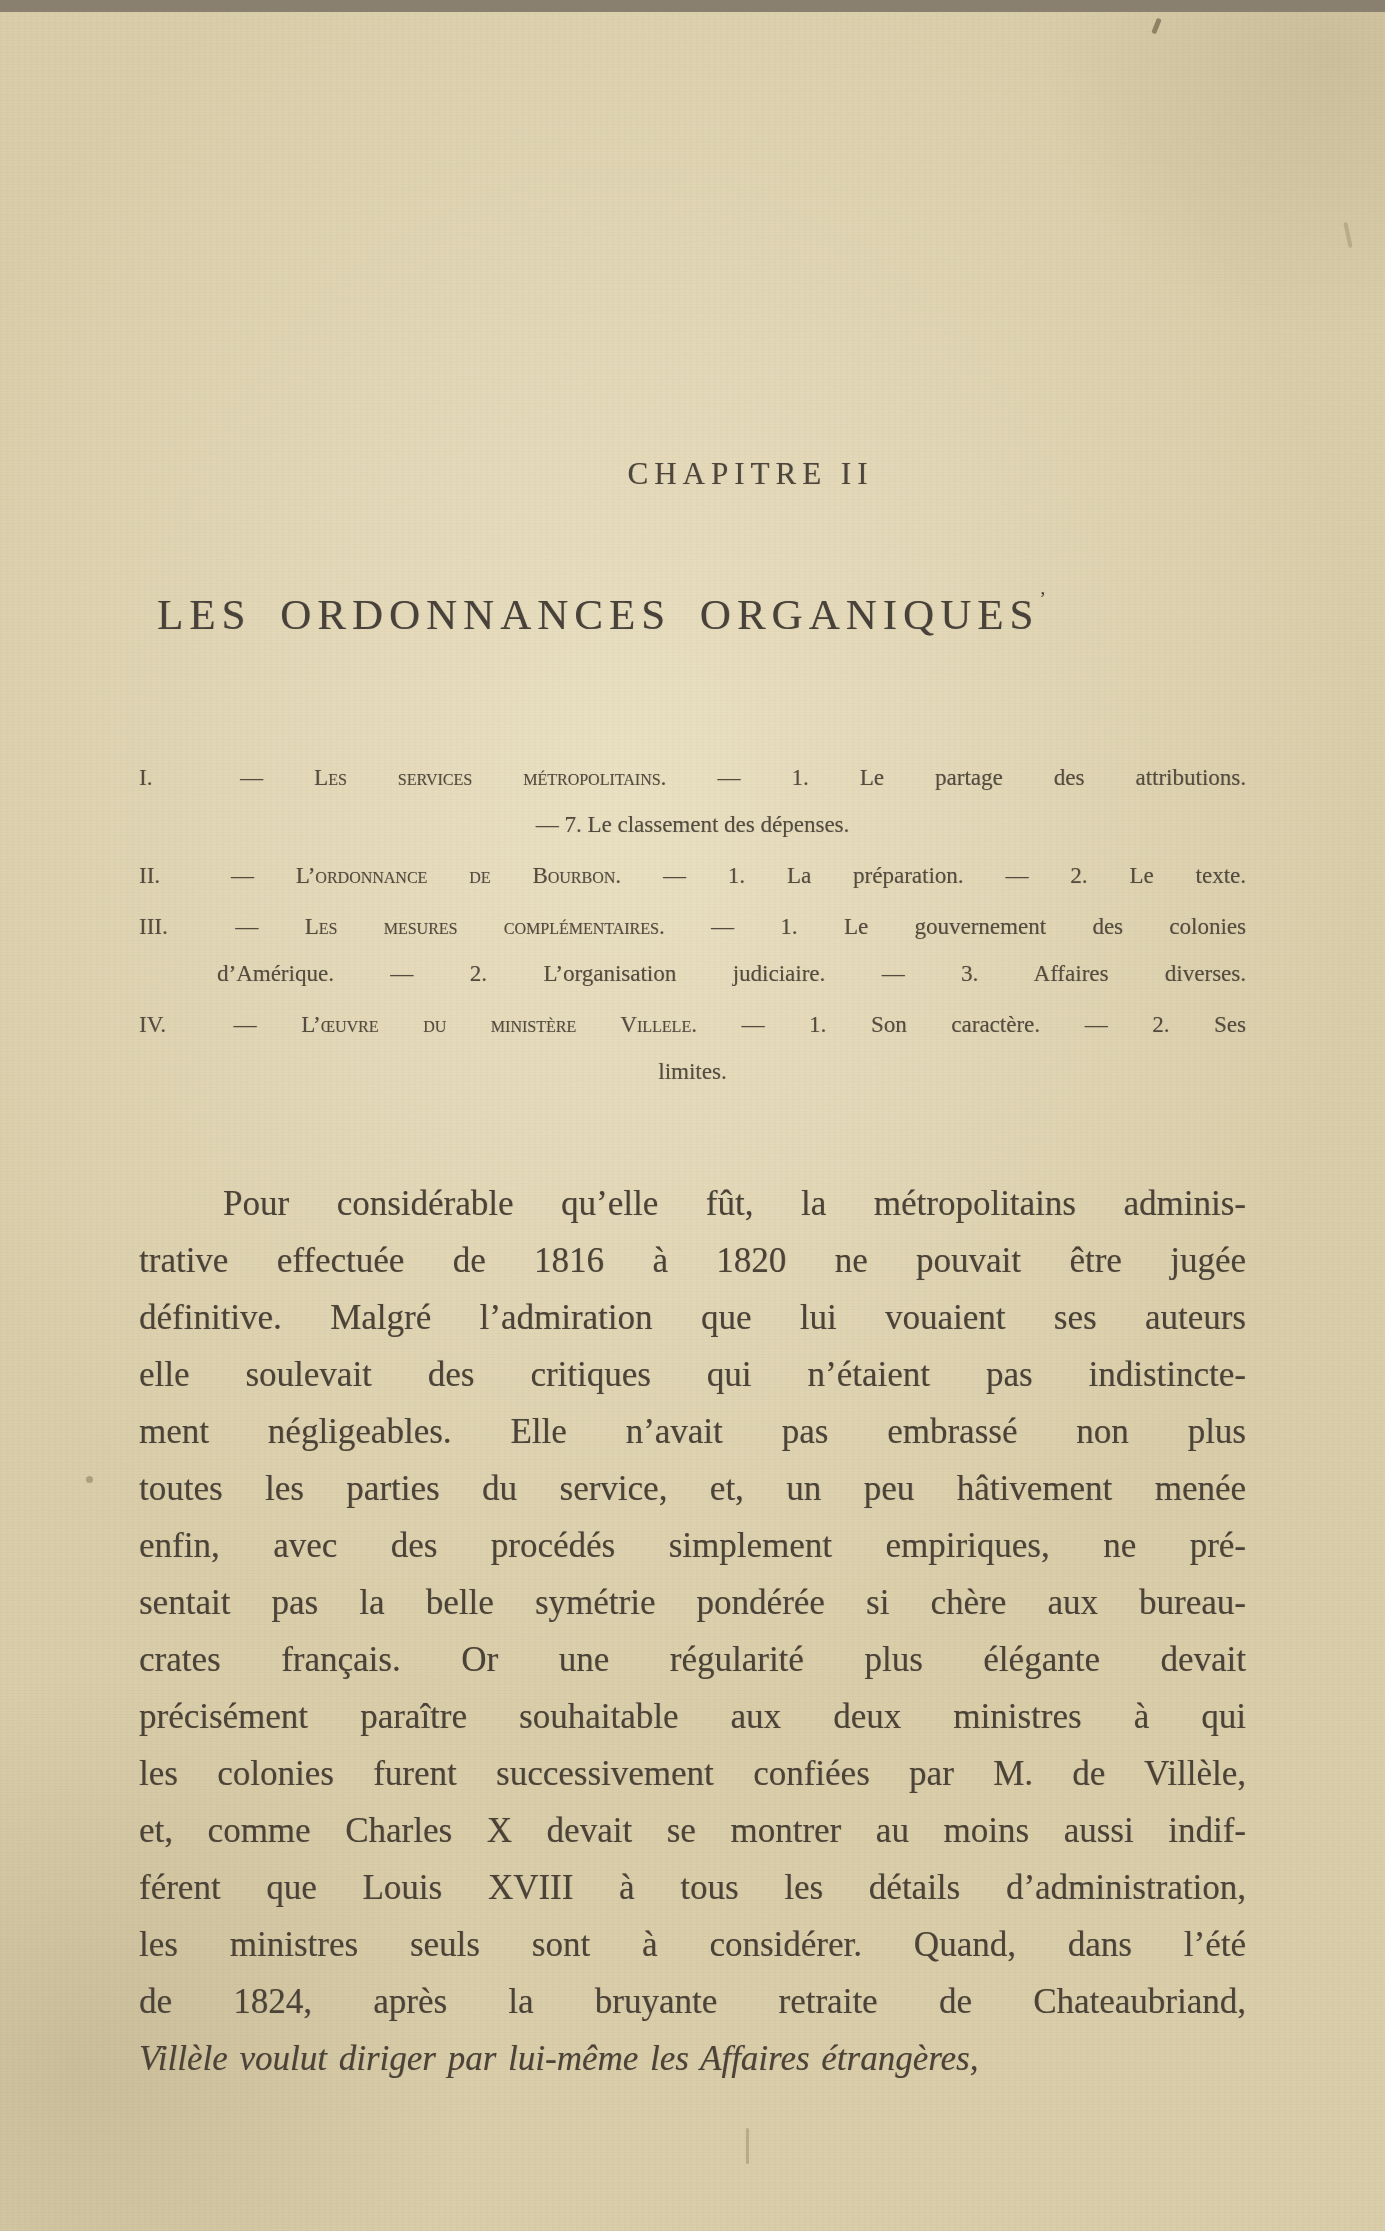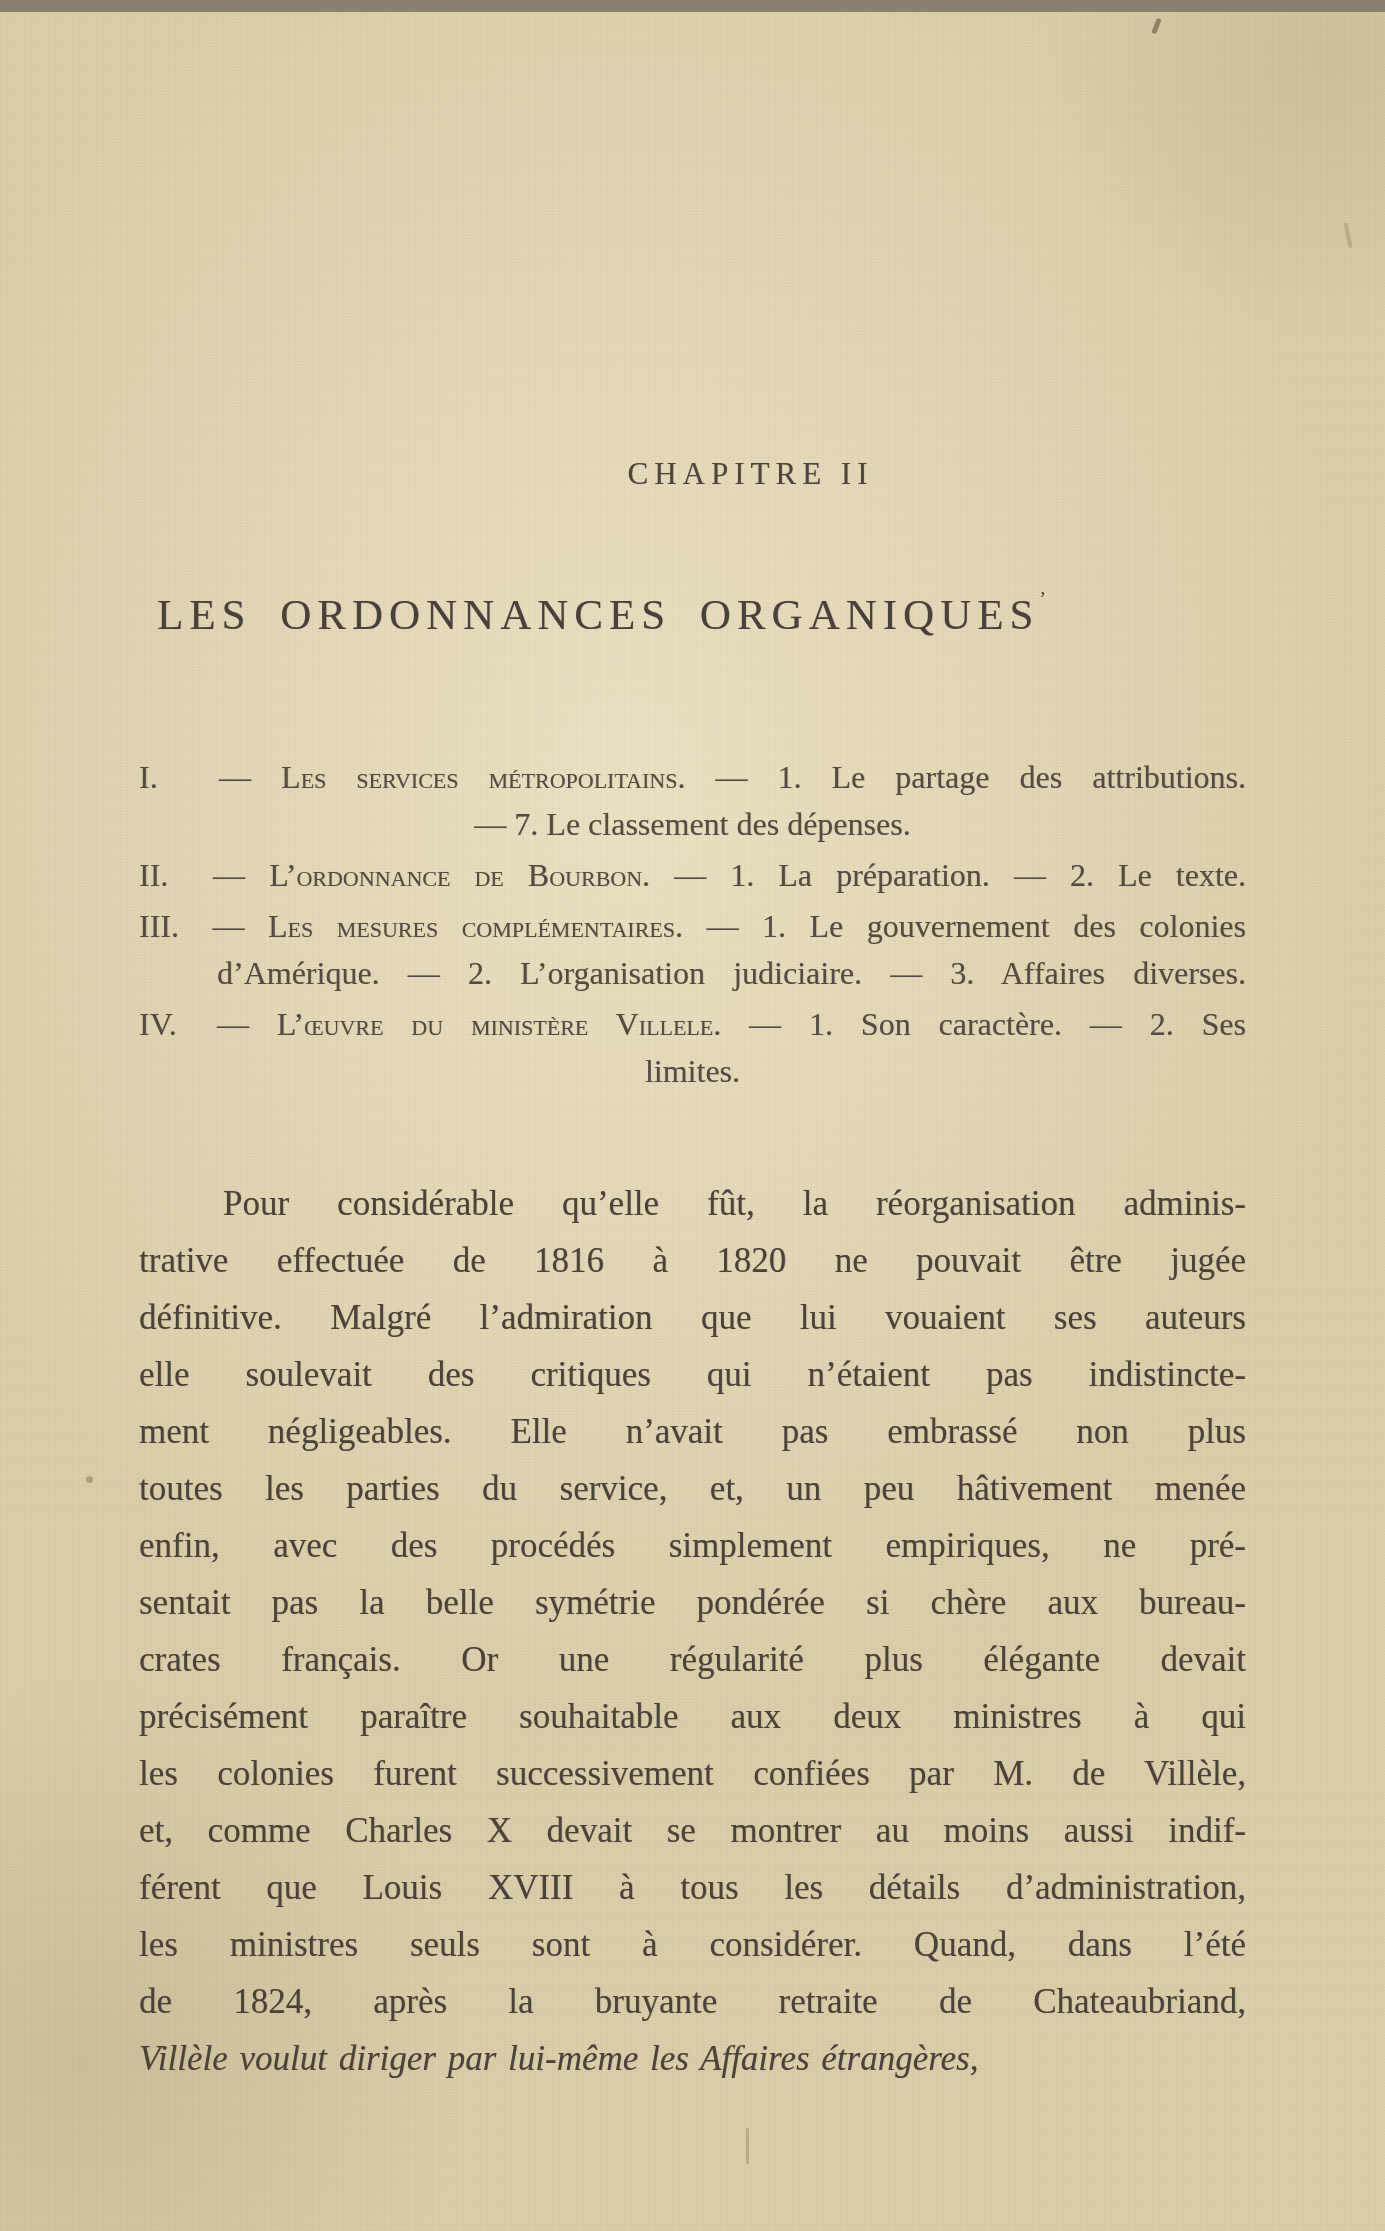--- a/index.html
+++ b/index.html
@@ -46,21 +46,21 @@
   }
   .title-sup {
     font-size: 19px;
     vertical-align: 24px;
     letter-spacing: 0;
   }
 
   .toc {
     position: absolute;
     top: 742px; left: 139px; width: 1107px;
-    font-size: 32px;
+    font-size: 23px;
     line-height: 47px;
     color: #544c3f;
   }
   .toc-item { margin-bottom: 4px; }
   .toc-line-justify { text-align: justify; text-align-last: justify; }
   .toc-line-center  { text-align: center; }
   .toc-line-hang    { padding-left: 78px; text-align: justify; text-align-last: justify; }
   .toc-num { display: inline-block; min-width: 50px; text-align: right; }
   .toc-sc  { font-variant: small-caps; }
 
@@ -123,21 +123,21 @@
         <span class="toc-num">IV.</span>
         <span class="toc-sc">— L’œuvre du ministère Villele.</span>
         <span>— 1. Son caractère. — 2. Ses</span>
       </div>
       <div class="toc-line-center">limites.</div>
     </div>
 
   </div>
 
   <div class="body-text ink">
-    <div class="body-line first">Pour considérable qu’elle fût, la réorganisation adminis-</div>
+    <div class="body-line first">Pour considérable qu’elle fût, la métropolitains adminis-</div>
     <div class="body-line">trative effectuée de 1816 à 1820 ne pouvait être jugée</div>
     <div class="body-line">définitive. Malgré l’admiration que lui vouaient ses auteurs</div>
     <div class="body-line">elle soulevait des critiques qui n’étaient pas indistincte-</div>
     <div class="body-line">ment négligeables. Elle n’avait pas embrassé non plus</div>
     <div class="body-line">toutes les parties du service, et, un peu hâtivement menée</div>
     <div class="body-line">enfin, avec des procédés simplement empiriques, ne pré-</div>
     <div class="body-line">sentait pas la belle symétrie pondérée si chère aux bureau-</div>
     <div class="body-line">crates français. Or une régularité plus élégante devait</div>
     <div class="body-line">précisément paraître souhaitable aux deux ministres à qui</div>
     <div class="body-line">les colonies furent successivement confiées par M. de Villèle,</div>

